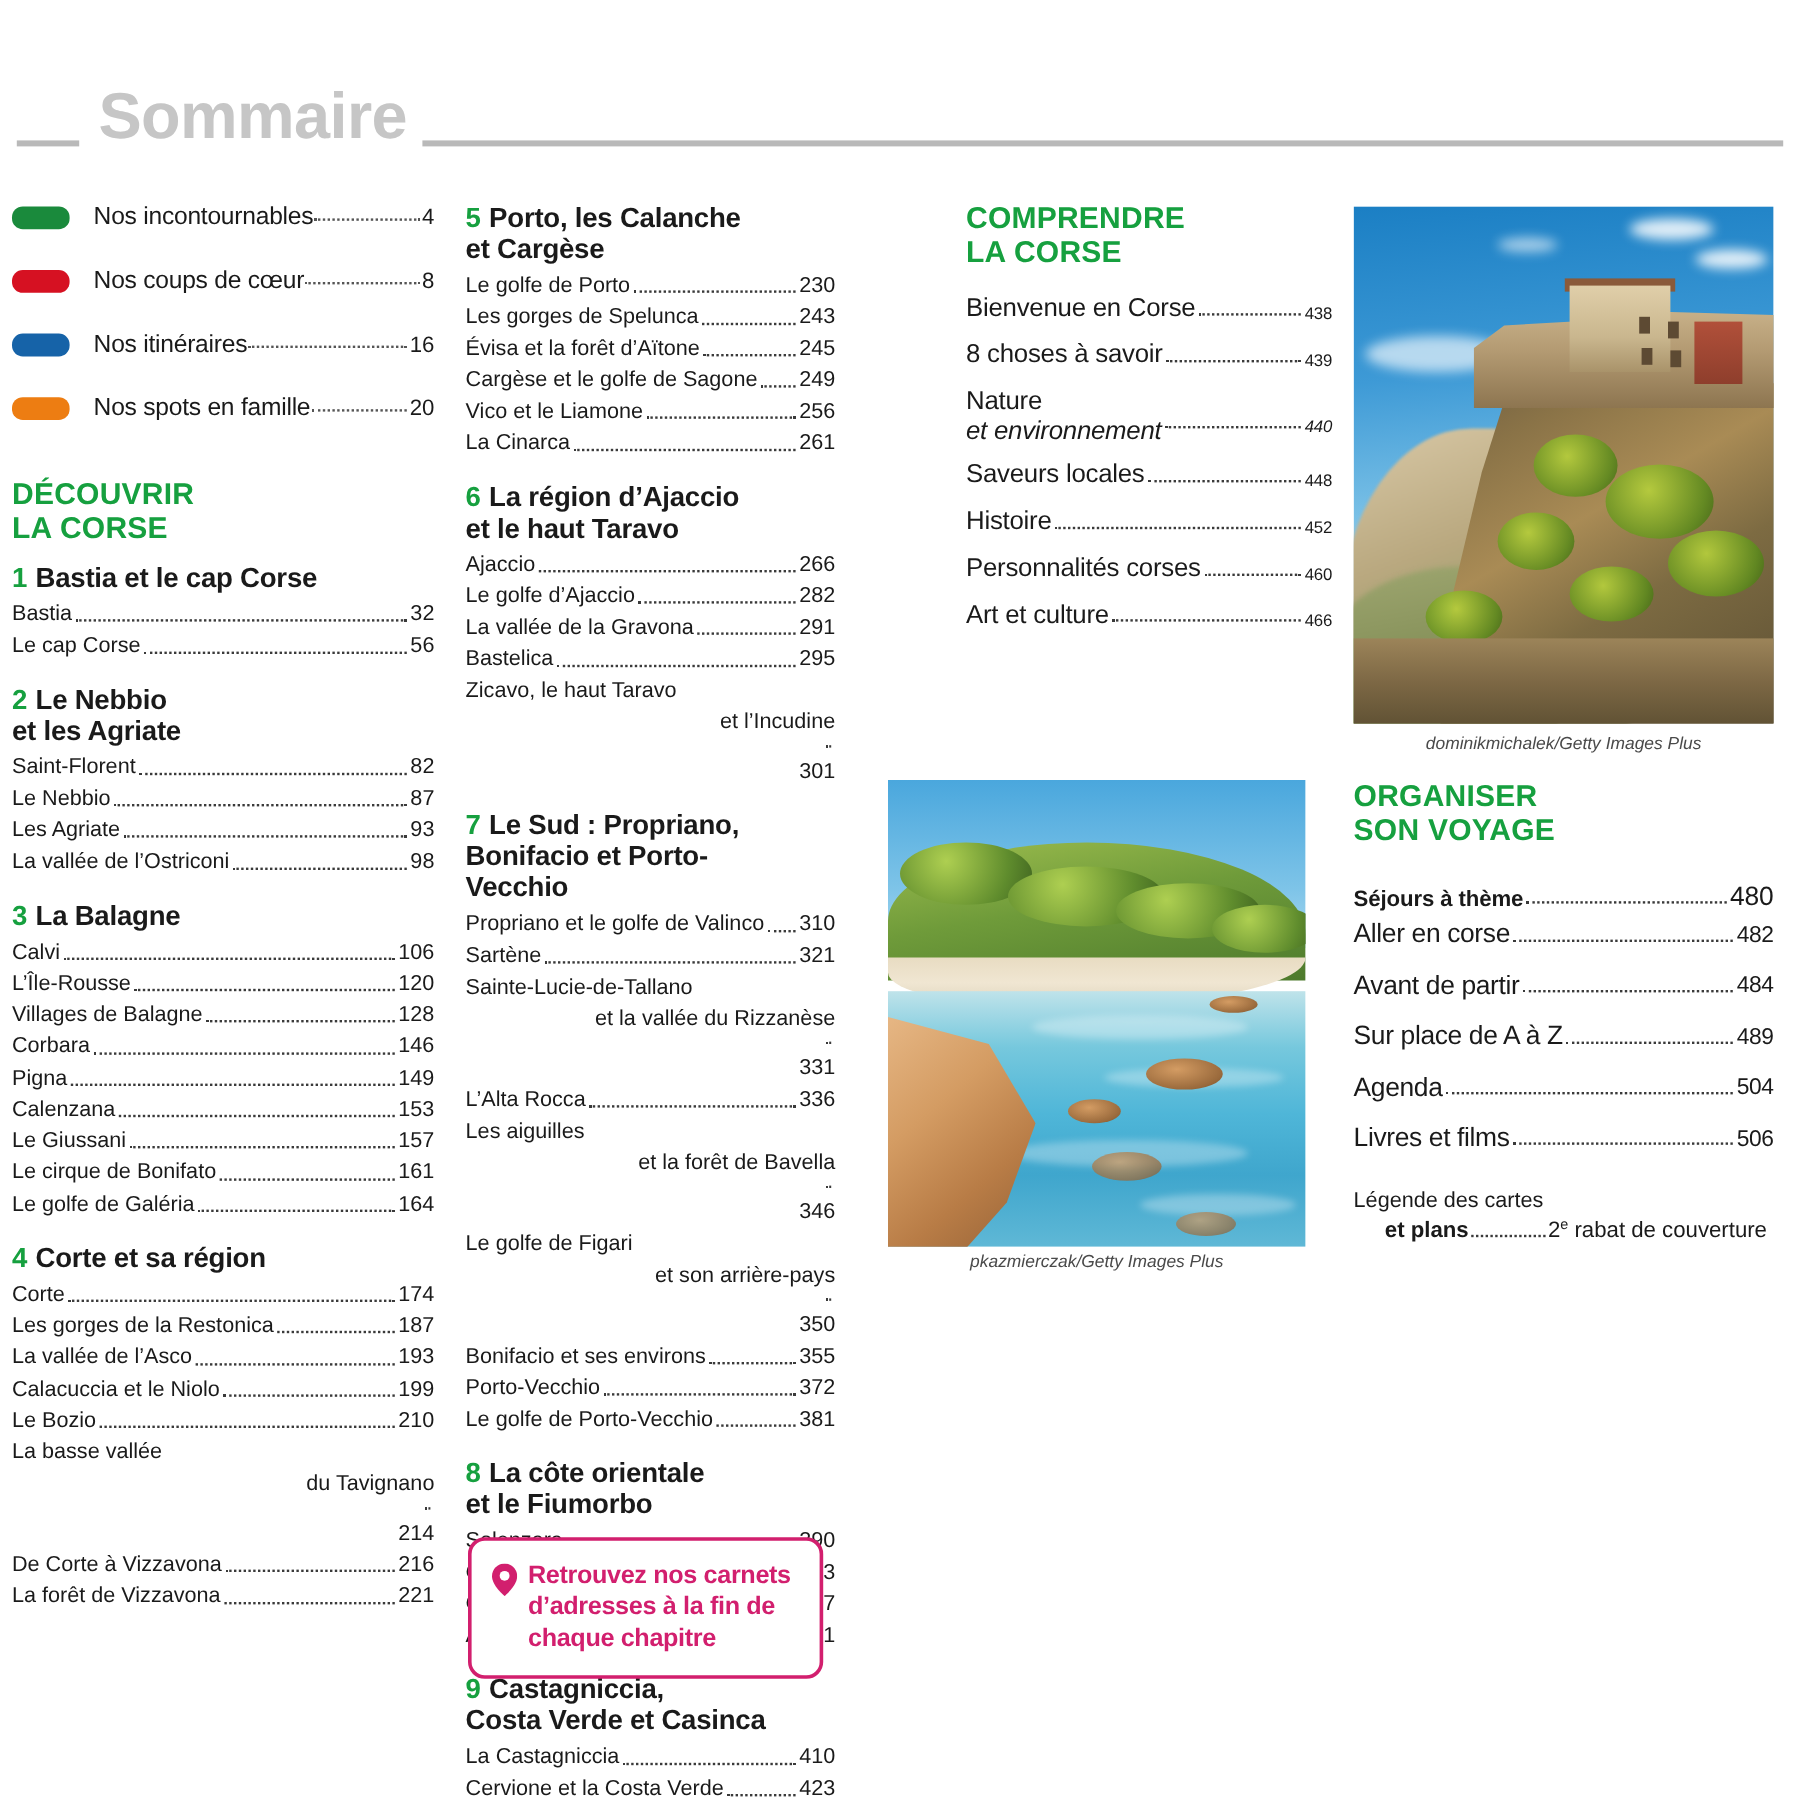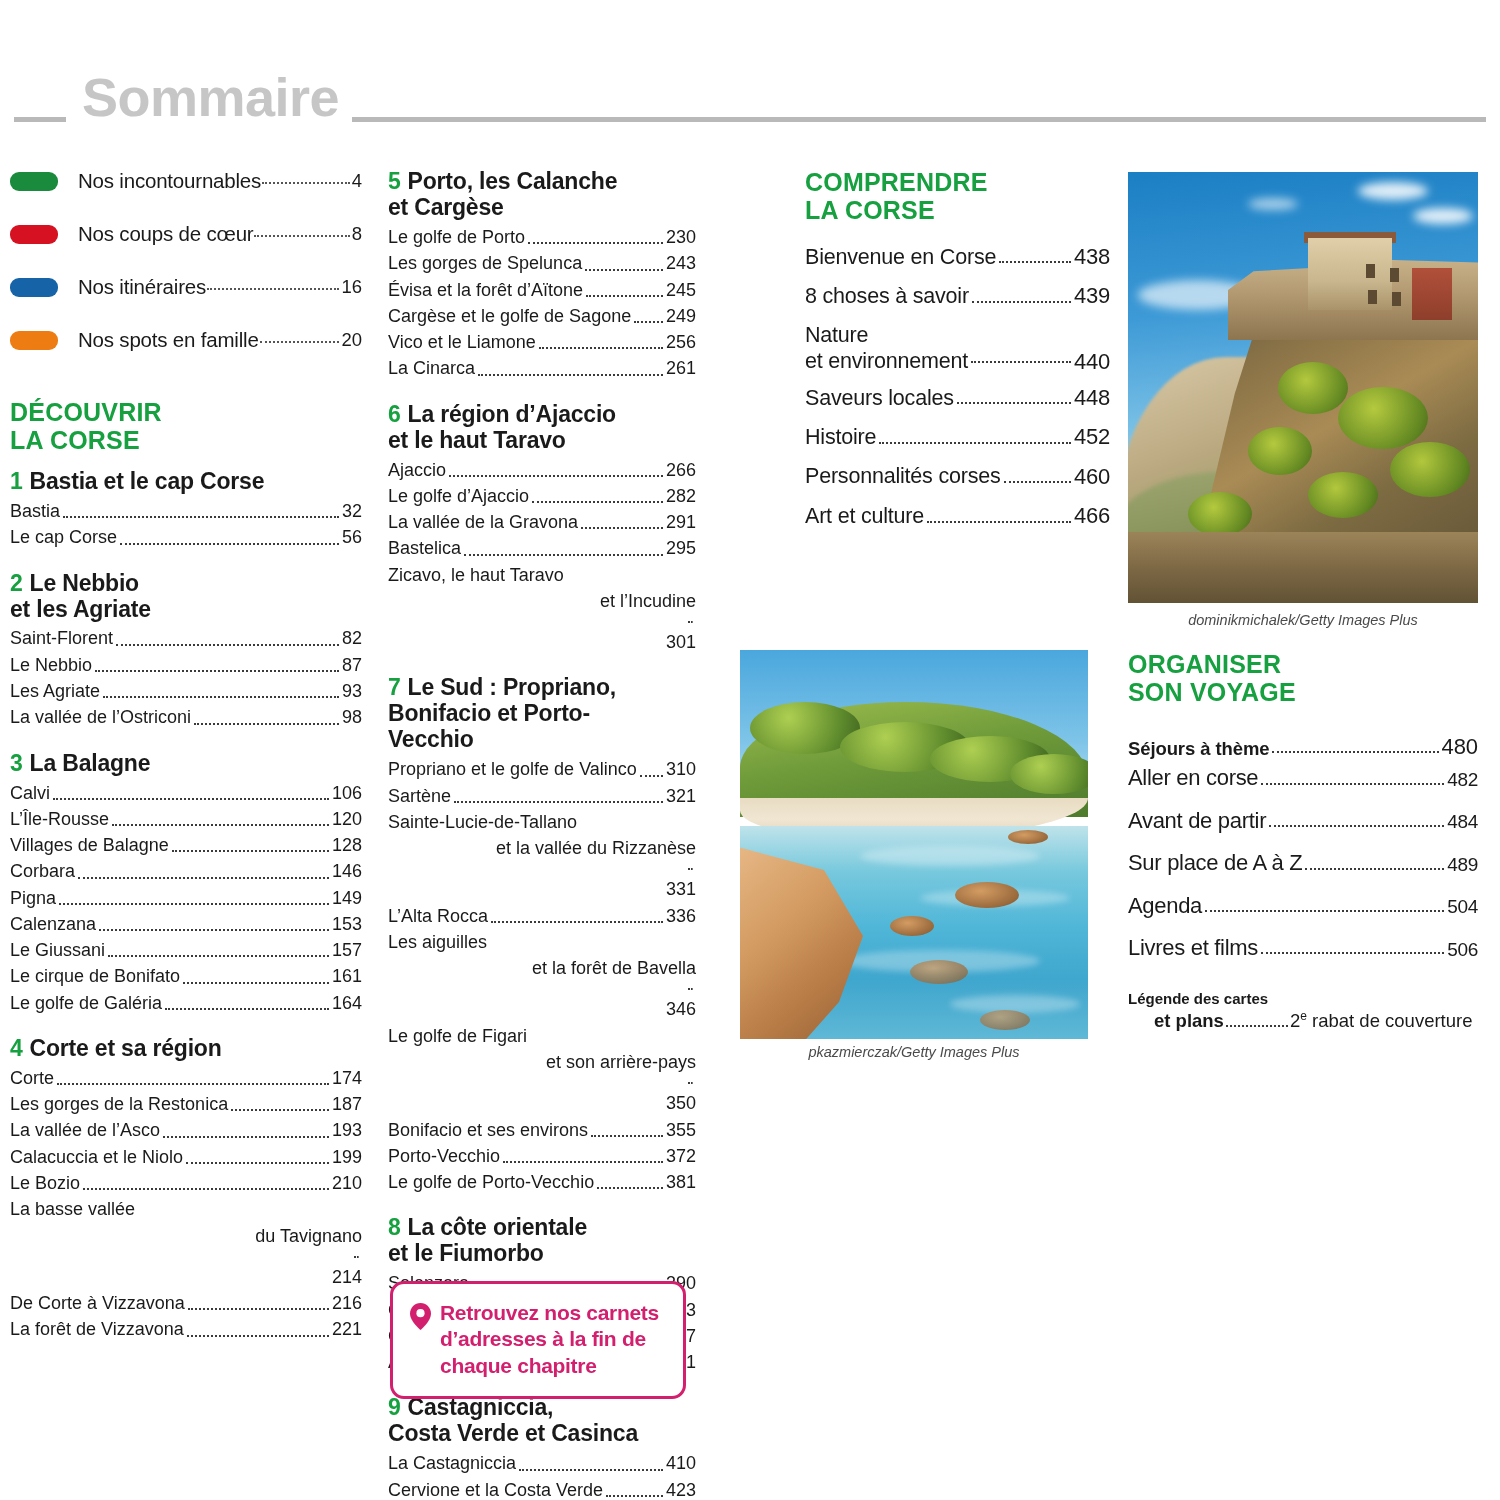--- a/index.html
+++ b/index.html
@@ -151,26 +151,27 @@
     letter-spacing: -0.2px;
   }
   .entry-lg .lbl { flex: 0 0 auto; }
   .entry-lg .dots {
     flex: 1 1 auto;
     border-bottom: 2.5px dotted #3a3a3a;
     margin: 0 3px 7px 3px;
     min-width: 5px;
     height: 8px;
   }
-  .entry-lg .pg { flex: 0 0 auto; font-size: 22px; }
+  .entry-lg .pg { flex: 0 0 auto; font-size: 14px; }
   .entry-lg.two-line { display: block; margin-bottom: 10px; }
   .entry-lg.two-line .line1 { display: block; }
   .entry-lg.two-line .line2 {
     display: flex;
-    align-items: center;
+    align-items: flex-start;
+    font-style: italic;
   }
 
   
   .entry-v {
     display: flex;
     align-items: flex-end;
     font-size: 22px;
     line-height: 1.2;
     white-space: nowrap;
     margin-bottom: 16px;
@@ -186,21 +187,21 @@
   .entry-v .dots {
     flex: 1 1 auto;
     border-bottom: 2.4px dotted #3a3a3a;
     margin: 0 3px 7px 3px;
     min-width: 5px;
     height: 8px;
   }
   .entry-v .pg { flex: 0 0 auto; font-size: 19px; }
   .entry-v.small .pg { font-size: 22px; font-weight: normal; }
   .entry-wrap { margin-bottom: 5px; }
-  .entry-wrap .w1 { font-size: 15px; font-weight: bold; display: block; line-height: 1.3;}
+  .entry-wrap .w1 { font-size: 18px; font-weight: normal; display: block; line-height: 1.3;}
   .entry-wrap .w2 {
     display: flex;
     align-items: flex-end;
     font-size: 18.5px;
     font-weight: bold;
     padding-left: 26px;
     line-height: 1.3;
   }
   .entry-wrap .w2 .dots {
     flex: 0 0 62px;

